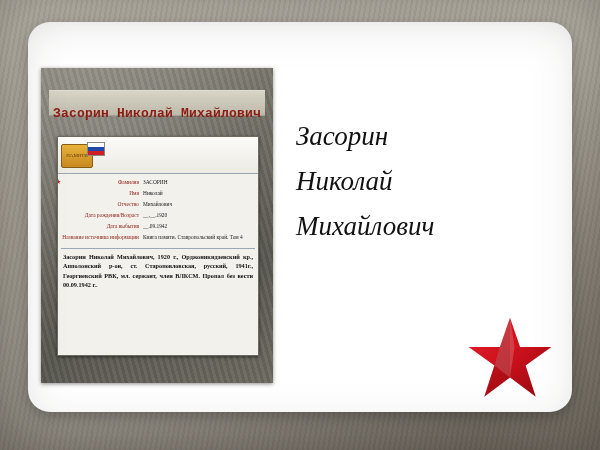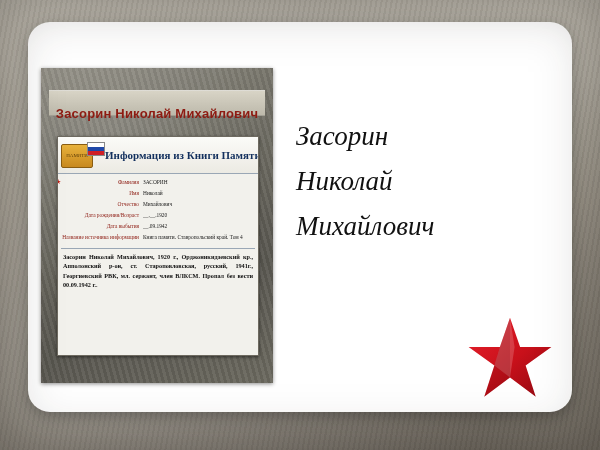--- a/index.html
+++ b/index.html
@@ -71,21 +71,21 @@
     height: 24px;
     background: linear-gradient(180deg, #d8d4c6 0%, #bdb9ab 100%);
     border-top: 1px solid rgba(255,255,255,0.5);
     border-bottom: 1px solid rgba(0,0,0,0.25);
     display: flex;
     align-items: center;
     justify-content: center;
   }
   #doc-title-band span {
     color: #8d1b12;
-    font-family: Liberation Sans, sans-serif;
+    font-family: Liberation Mono, monospace;
     font-weight: bold;
     font-size: 13px;
     letter-spacing: 0.2px;
     white-space: nowrap;
     margin-top: 20px;
   }
   
   #sheet {
     position: absolute;
     left: 16px;
@@ -239,21 +239,20 @@
         <span>Засорин Николай Михайлович</span>
       </div>
 
       <div id="sheet">
 
         <div id="sheet-header">
           <div id="emblem">
             <div class="ribbon">ПАМЯТИ</div>
             <div class="flag"></div>
           </div>
-          <div class="htext">Информация из Книги Памяти</div>
         </div>
 
         <div id="sheet-rows">
 
           <div class="srow first">
             <div class="lbl">
               <span class="star-bullet">★</span>
               <span>Фамилия</span>
             </div>
             <div class="val">ЗАСОРИН</div>

